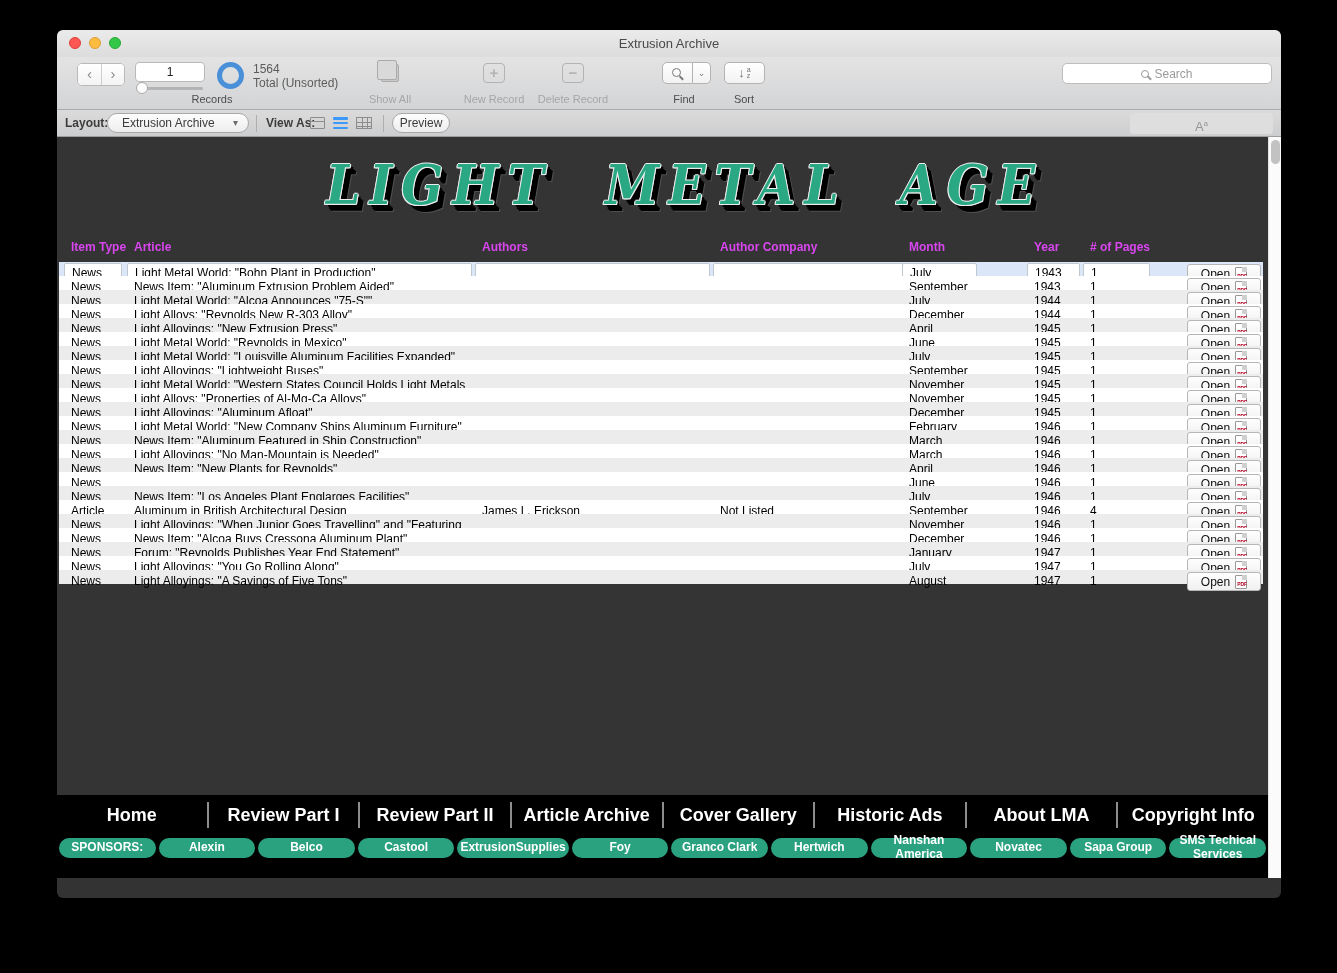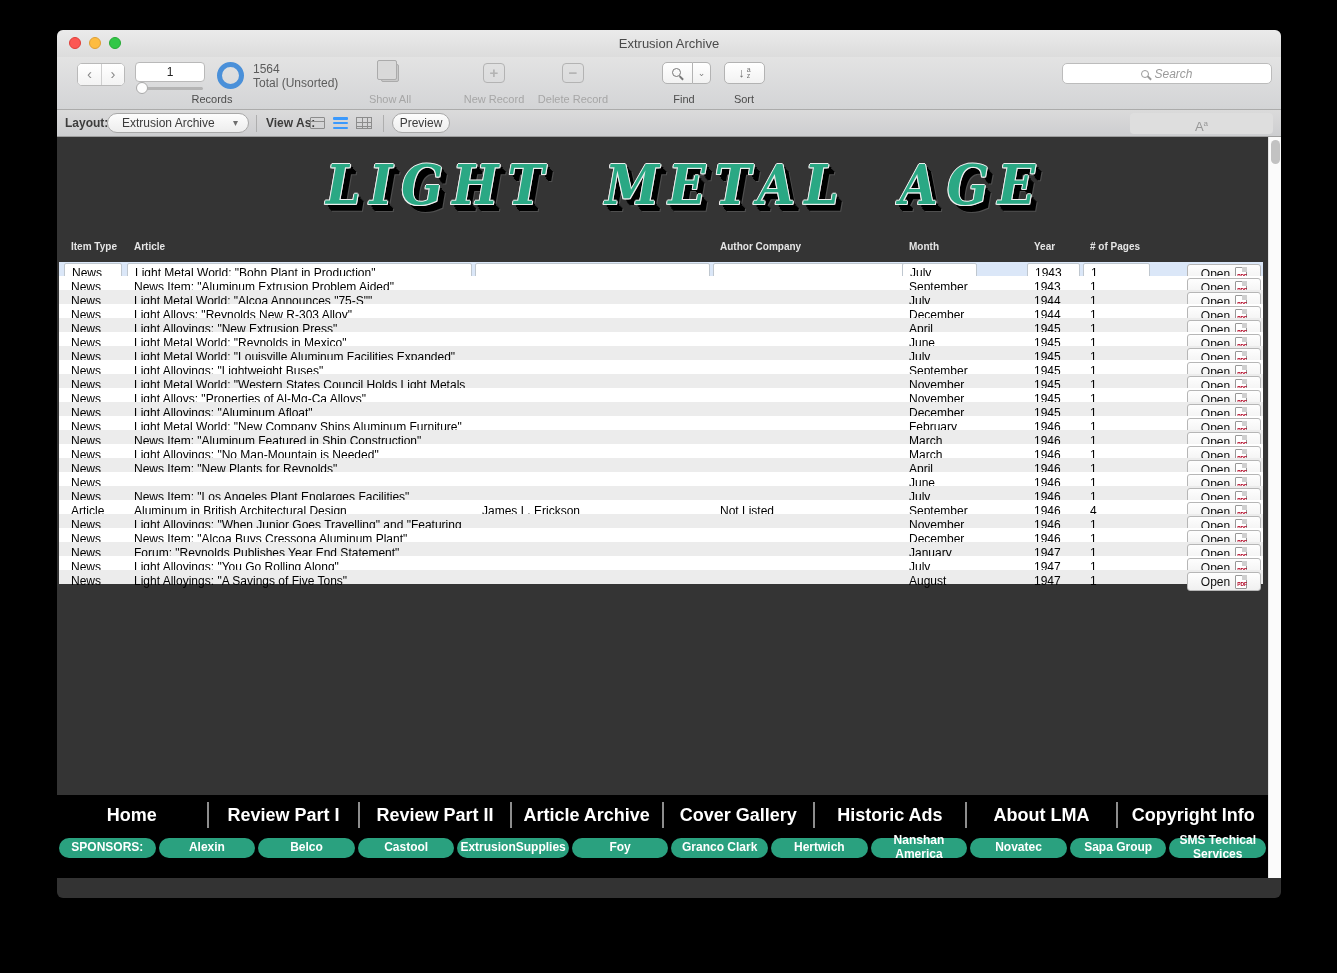--- a/index.html
+++ b/index.html
@@ -34,21 +34,21 @@
   .sqbtn { position:absolute; top:6px; width:22px; height:20px; border:1.5px solid #b3b3b3; border-radius:4px; color:#b3b3b3; font-size:15px; font-weight:bold; text-align:center; line-height:17px; }
   .findgrp { position:absolute; left:605px; top:5px; display:flex; }
   .findmain { width:31px; height:22px; background:linear-gradient(#fff,#f2f2f2); border:1px solid #b3b3b3; border-radius:5px 0 0 5px; position:relative; }
   .finddrop { width:18px; height:22px; background:linear-gradient(#fff,#f2f2f2); border:1px solid #b3b3b3; border-left:none; border-radius:0 5px 5px 0; text-align:center; line-height:20px; font-size:9px; color:#7d7d7d; }
   .mag { position:absolute; width:9px; height:9px; border:1.5px solid #777; border-radius:50%; }
   .mag::after { content:""; position:absolute; width:5px; height:1.5px; background:#777; transform:rotate(45deg); right:-4px; bottom:-2px; }
   .findmain .mag { left:9px; top:5px; }
   .sortbtn { position:absolute; left:667px; top:5px; width:41px; height:22px; background:linear-gradient(#fff,#f2f2f2); border:1px solid #b3b3b3; border-radius:5px; display:flex; align-items:center; justify-content:center; gap:2px; color:#707070; }
   .sortbtn .arrow { font-size:13px; line-height:10px; }
   .sortbtn .az { display:flex; flex-direction:column; font-size:7px; line-height:6px; }
-  .searchbox { position:absolute; left:1005px; top:6px; width:210px; height:21px; background:#fff; border:1px solid #bcbcbc; border-radius:5px; display:flex; align-items:center; justify-content:center; gap:5px;font-style:italic; }
+  .searchbox { position:absolute; left:1005px; top:6px; width:210px; height:21px; background:#fff; border:1px solid #bcbcbc; border-radius:5px; display:flex; align-items:center; justify-content:center; gap:5px; }
   .searchbox .mag { position:relative; width:8px; height:8px; border-color:#9a9a9a; }
   .searchbox .mag::after { background:#9a9a9a; }
   .searchph { font-size:12px; color:#9a9a9a; }
 
   
   .layoutbar { position:relative; height:27px; background:linear-gradient(#dbdbdb,#cdced0); border-bottom:1px solid #9e9e9e; font-size:12px; color:#3c3c3c; }
   .lb-label { position:absolute; line-height:27px; font-weight:bold; }
   .lb-pop { position:absolute; left:50px; top:3px; width:142px; height:20px; background:linear-gradient(#fdfdfd,#ededed); border:1px solid #a8a8a8; border-radius:11px; line-height:18px; padding-left:14px; }
   .lb-pop .chev { position:absolute; right:10px; top:0; font-size:10px; color:#6e6e6e; }
   .lb-div { position:absolute; top:5px; width:1px; height:17px; background:#aeaeae; }
@@ -74,21 +74,21 @@
 
   .logo-area { position:absolute; top:0; left:0; width:100%; height:95px; display:flex; align-items:center; justify-content:center;padding-left:45px; }
   .logo-text { font-family:"DejaVu Serif", serif; font-weight:bold; font-style:italic;
       font-size:49px; letter-spacing:9px; word-spacing:26px; color:var(--logo-green,#2aa884);
       transform:scaleY(1.12); white-space:nowrap;
       text-shadow:
         1px 0 0 #ededed, -1px 0 0 #ededed, 0 1px 0 #ededed, 0 -1px 0 #ededed, 1px 1px 0 #ededed, -1px 1px 0 #ededed,
         3px 3px 0 #000, 4px 4px 0 #000, 5px 5px 0 #000, 6px 6px 0 #000, 7px 7px 0 #4f4f4f; }
 
   .thead { position:absolute; top:95px; left:2px; width:1204px; height:30px; }
-  .hcell { position:absolute; top:0; line-height:30px; color:#e5e5e5; font-weight:bold; font-size:10px; padding-left:7px; white-space:nowrap; }
+  .hcell { position:absolute; top:0; line-height:30px; color:#d946ef; font-weight:bold; font-size:12px; padding-left:7px; white-space:nowrap; }
 
   .tbody { position:absolute; top:125px; left:2px; width:1204px; }
   .trow { position:relative; height:14px; background:#fff; }
   .trow.alt { background:#ececec; }
   .trow.active { background:var(--active-row,#dbe7f8); }
   .cell { position:absolute; top:0; height:23px; line-height:23px; font-size:12px; color:#000; padding-left:7px; white-space:nowrap; overflow:hidden; }
   .trow.active .cell { top:1px; height:20px; line-height:18px; background:#fff; border:1px solid #bfc7cf; border-radius:2px; }
   .c-itemtype { left:5px;   width:58px; }
   .c-article  { left:68px;  width:345px; }
   .c-authors  { left:416px; width:235px; }
@@ -200,20 +200,21 @@
   </div>
 
   <div class="content">
     <div class="content-main">
       <div class="logo-area">
         <span class="logo-text">LIGHT METAL AGE</span>
       </div>
       <div class="thead">
           <div class="hcell c-itemtype">Item Type</div>
           <div class="hcell c-article">Article</div>
+          <div class="hcell c-authors">Authors</div>
           <div class="hcell c-company">Author Company</div>
           <div class="hcell c-month">Month</div>
           <div class="hcell c-year">Year</div>
           <div class="hcell c-pages"># of Pages</div>
         </div>
       <div class="tbody">
           <div class="trow alt active">
             <div class="cell c-itemtype">News</div>
             <div class="cell c-article">Light Metal World: "Bohn Plant in Production"</div>
             <div class="cell c-authors"></div>

